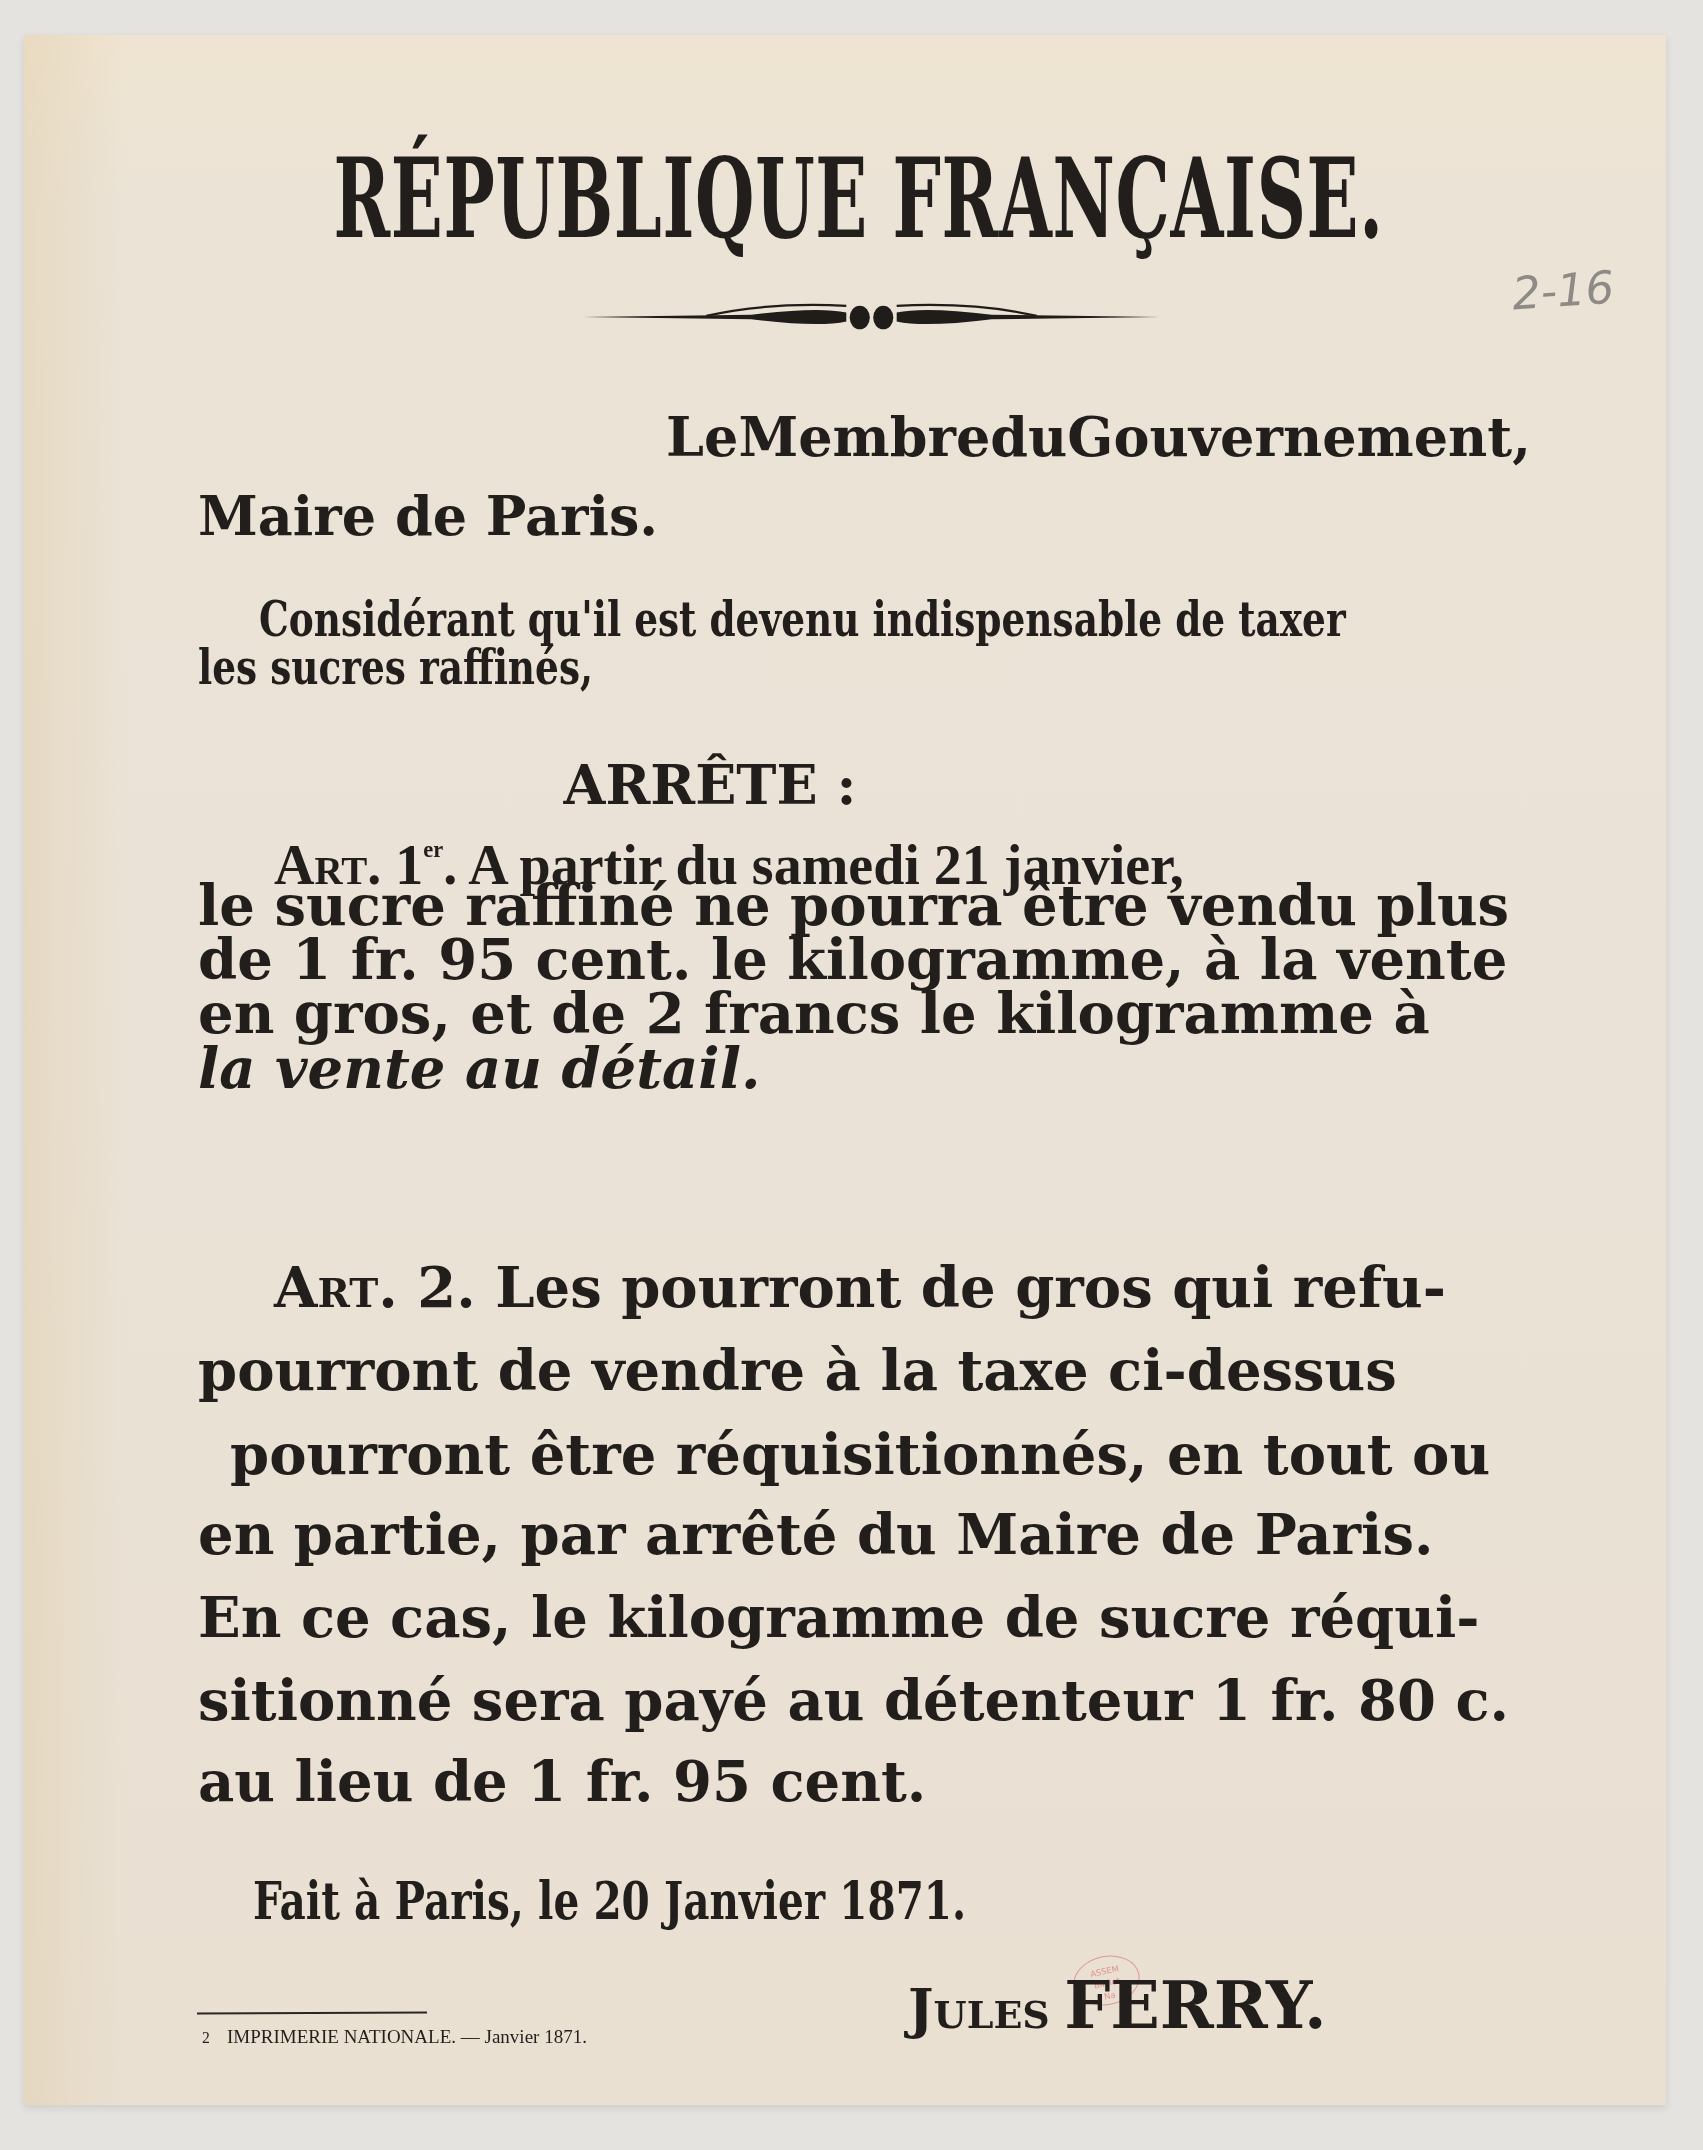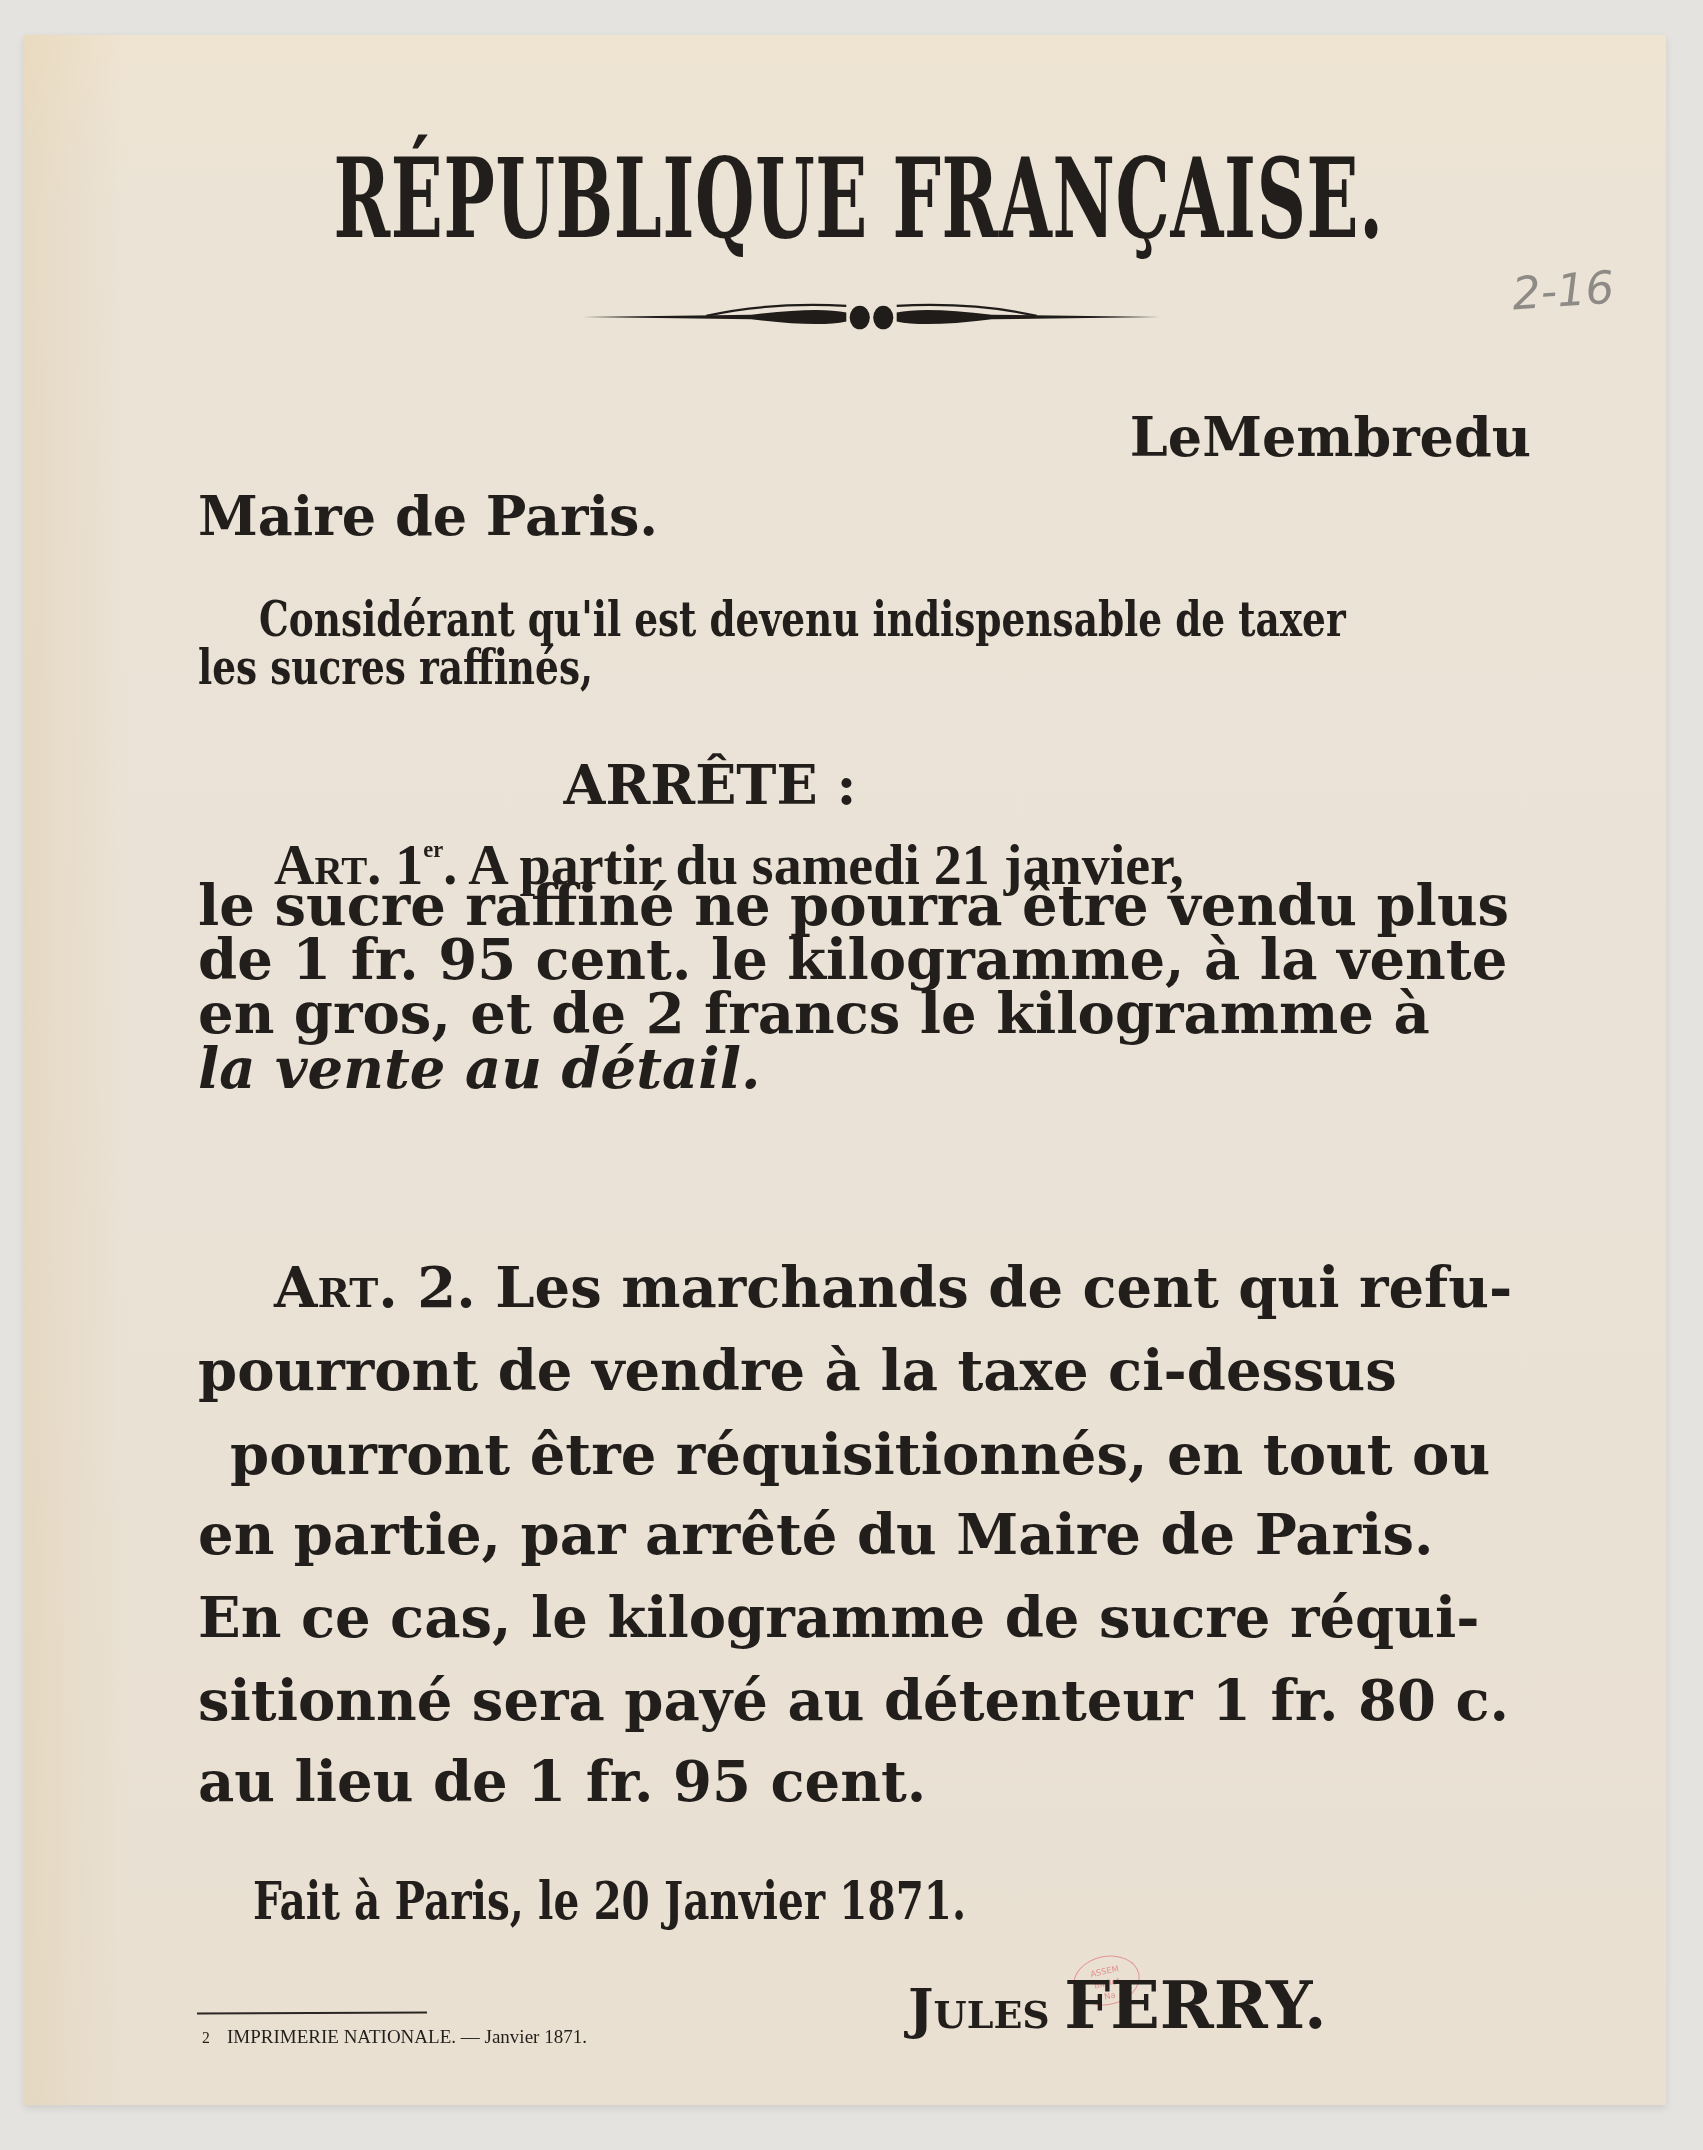--- a/index.html
+++ b/index.html
@@ -53,40 +53,41 @@
   <ellipse cx="494" cy="26" rx="18" ry="21" fill="#1f1c19"></ellipse>
   <ellipse cx="536" cy="26" rx="18" ry="21" fill="#1f1c19"></ellipse>
 </svg>
 
 <div class="pencil">2-16</div>
 
 <div class="line h2 justify" style="top:410px;left:362px;width:1169px;">
   <span>Le</span>
   <span>Membre</span>
   <span>du</span>
+  <span>Gouvernement,</span>
 </div>
 <div class="line h2" style="top:489px;">Maire de Paris.</div>
 
 <div class="line body1 condensed" style="top:595px;left:259px;">Considérant qu'il est devenu indispensable de taxer</div>
 <div class="line body1 condensed" style="top:643px;">les sucres raffinés,</div>
 
 <div class="arrete">ARRÊTE :</div>
 
 <div class="line body2" style="top:822px;left:274px;width:1257px;font-family:Liberation Serif, serif;">
   <span class="art-label">Art. 1</span><sup>er</sup><span>.</span>
   <span>A partir du samedi 21 janvier,</span>
 </div>
 <div class="line body2" style="top:877px;">le sucre raffiné ne pourra être vendu plus</div>
 <div class="line body2" style="top:931px;">de 1 fr. 95 cent. le kilogramme, à la vente</div>
 <div class="line body2" style="top:985px;">en gros, et de 2 francs le kilogramme à</div>
 <div class="line body2" style="top:1040px;font-style:italic;">la vente au détail.</div>
 
 <div class="line body2" style="top:1259px;left:274px;width:1257px;">
   <span class="art-label">Art. 2.</span>
-  <span>Les marchands de cent qui refu-</span>
+  <span>Les pourront de gros qui refu-</span>
 </div>
 <div class="line body2" style="top:1342px;">pourront de vendre à la taxe ci-dessus</div>
 <div class="line body2" style="top:1426px;margin-left:32px;">pourront être réquisitionnés, en tout ou</div>
 <div class="line body2" style="top:1506px;">en partie, par arrêté du Maire de Paris.</div>
 <div class="line body2" style="top:1589px;">En ce cas, le kilogramme de sucre réqui-</div>
 <div class="line body2" style="top:1672px;">sitionné sera payé au détenteur 1 fr. 80 c.</div>
 <div class="line body2" style="top:1753px;">au lieu de 1 fr. 95 cent.</div>
 
 <div class="line body1 condensed" style="top:1877px;left:253px;font-size:52px;">Fait à Paris, le 20 Janvier 1871.</div>
 

